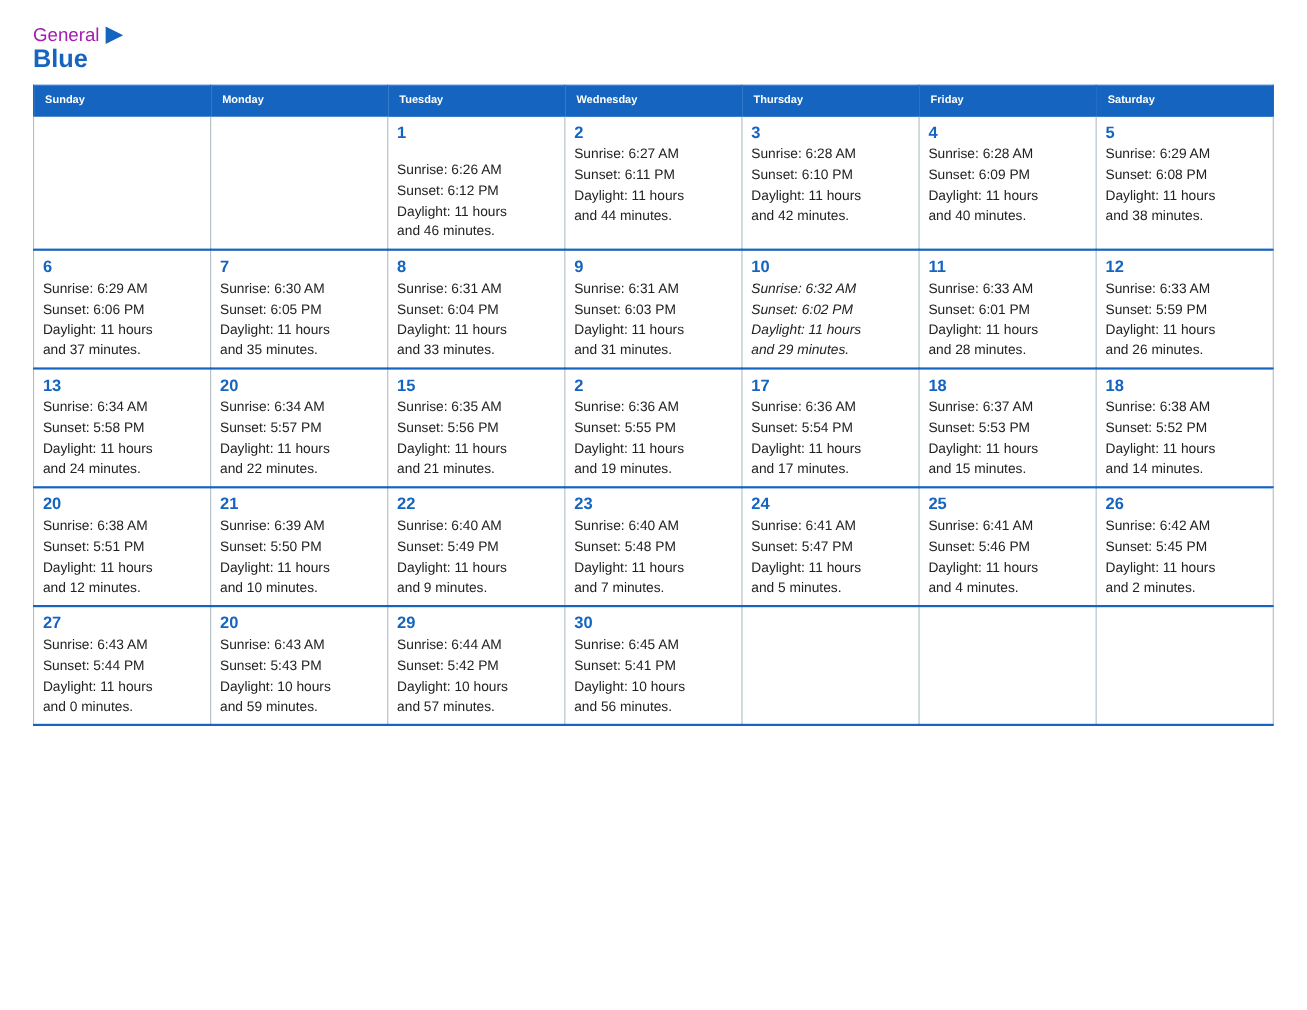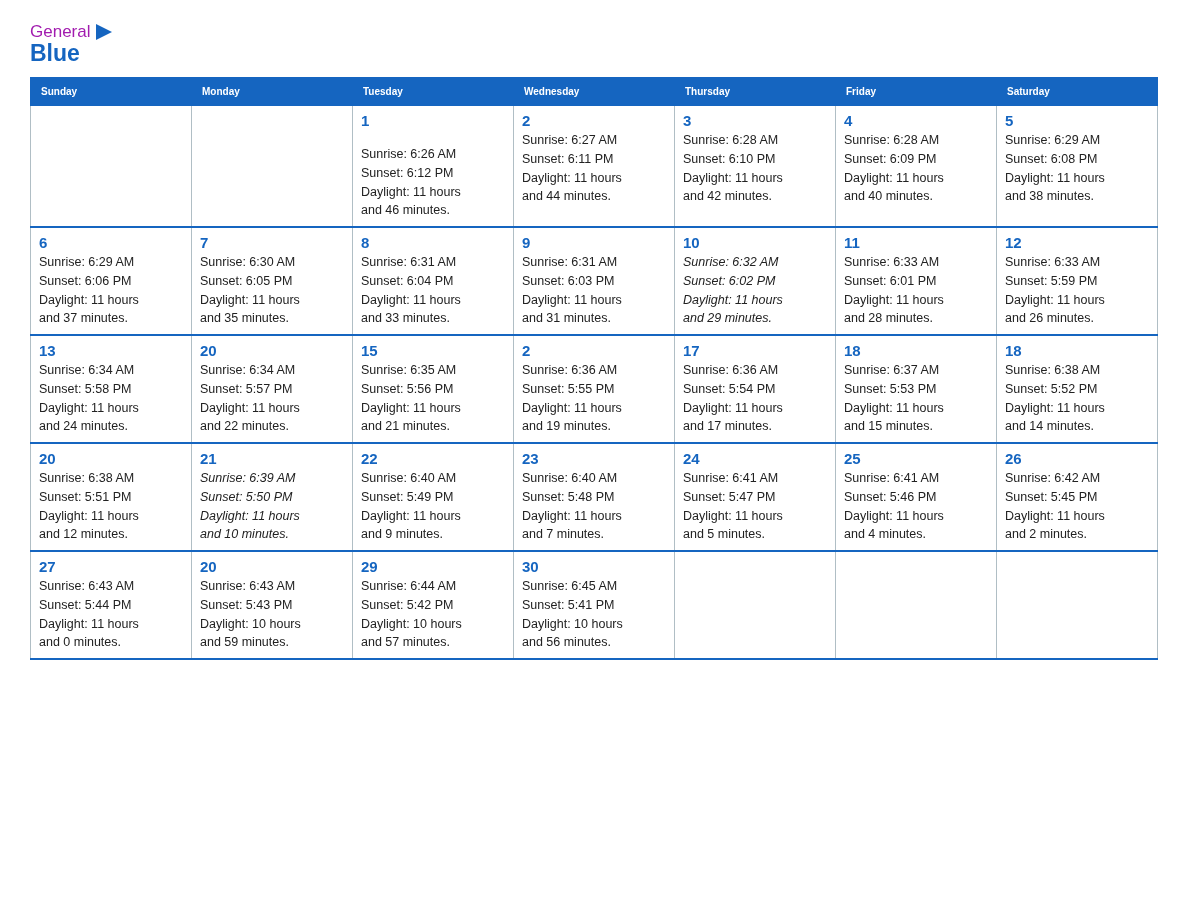--- a/index.html
+++ b/index.html
@@ -253,21 +253,21 @@
       <tr>
         <td>
           <span class="day-number">20</span>
           <div class="day-info" style="white-space: pre-line;">Sunrise: 6:38 AM
 Sunset: 5:51 PM
 Daylight: 11 hours
 and 12 minutes.</div>
         </td>
         <td>
           <span class="day-number">21</span>
-          <div class="day-info" style="white-space: pre-line; font-style: italic;">Sunrise: 6:39 AM
+          <div class="day-info" style="white-space: pre-line;">Sunrise: 6:39 AM
 Sunset: 5:50 PM
 Daylight: 11 hours
 and 10 minutes.</div>
         </td>
         <td>
           <span class="day-number">22</span>
           <div class="day-info" style="white-space: pre-line;">Sunrise: 6:40 AM
 Sunset: 5:49 PM
 Daylight: 11 hours
 and 9 minutes.</div>

